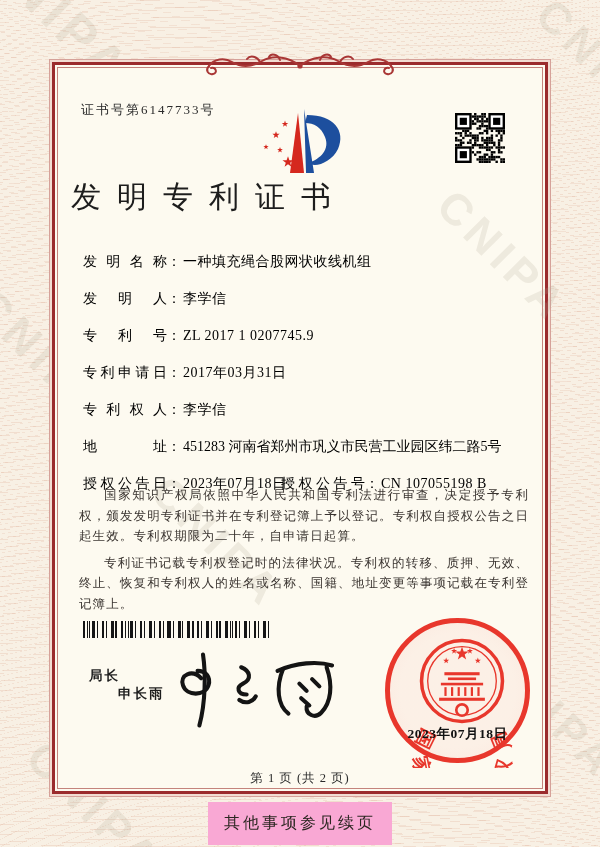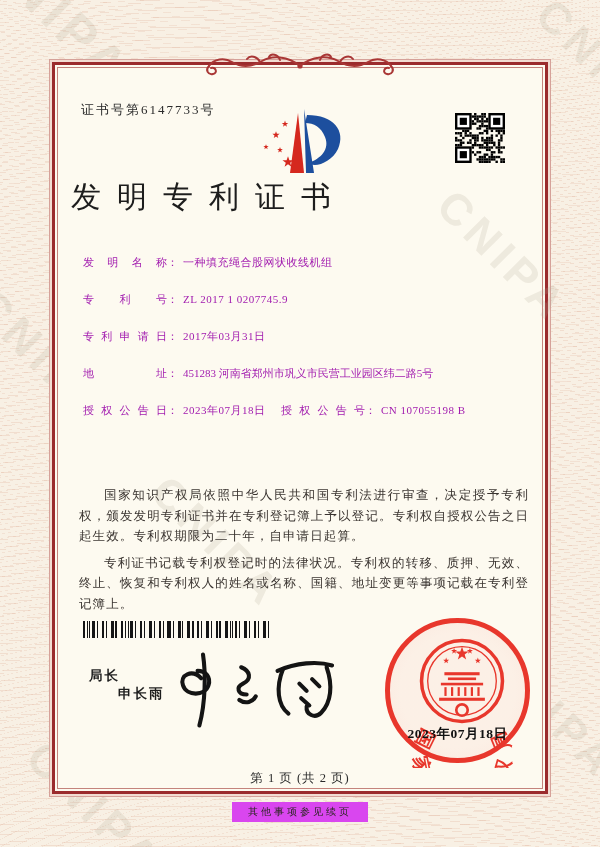--- a/index.html
+++ b/index.html
@@ -26,21 +26,21 @@
   }
   .ornament { position:absolute; left:50%; top:-14px; transform:translateX(-50%); }
   .certno { position:absolute; left:26px; top:36px; font-size:13px; letter-spacing:2px; color:#2a2a2a; }
   .logo { position:absolute; left:198px; top:40px; }
   .qr { position:absolute; left:400px; top:48px; width:50px; height:50px; }
   .title {
     position:absolute; left:0; top:112px; width:100%; 
     font-size:30px; font-weight:400; color:#1d1d1d; letter-spacing:16px; text-indent:16px;
   }
   .fields { position:absolute; left:28px; top:186px; width:452px; }
-  .frow { margin-bottom:15px; line-height:22px; font-size:11px; color:#a21caf; white-space:nowrap; }
+  .frow { margin-bottom:15px; line-height:22px; font-size:14px; color:#000000; white-space:nowrap; }
   .flabel { display:inline-block; width:84px; text-align:justify; text-align-last:justify; vertical-align:top; }
   .fcolon { display:inline-block; width:16px; }
   .fvalue { letter-spacing:.5px; }
   .grantrow { display:flex; }
   .grantrow .fgroup:first-child { width:198px; }
   .paras { position:absolute; left:24px; top:420px; width:450px; }
   .paras p {
     font-size:12.5px; line-height:1.64; letter-spacing:1.1px; color:#3a3430;
     text-indent:2em; text-align:justify; margin-bottom:6px;
   }
@@ -62,21 +62,21 @@
   .seal svg { position:absolute; left:0; top:0; }
   .seal .emblem { left:28px; top:14px; }
   .sealdate {
     position:absolute; left:0; bottom:15px; width:100%; text-align:center;
     font-size:13.5px; font-weight:700; color:#111; letter-spacing:.5px;
   }
   .pagenote { position:absolute; left:0; top:705px; width:100%; text-align:center;
               font-size:12.5px; color:#2a2a2a; letter-spacing:1px; }
   .footnote {
     position:absolute; left:50%; top:802px; transform:translateX(-50%);
-    background:#d946ef; padding:3px 16px; font-size:10px; color:#2c2722; letter-spacing:3px;
+    background:#f9a8d4; padding:11px 16px; font-size:16px; color:#2c2722; letter-spacing:3px;
   }
 </style>
 </head>
 <body>
 
 <div>
 
   <div class="wm" style="left:-38px; top:-18px; font-size:52px;">CNIPA</div>
   <div class="wm" style="left:520px; top:40px; font-size:44px;">CNIPA</div>
   <div class="wm" style="left:-42px; top:330px; font-size:46px;">CNIPA</div>
@@ -287,24 +287,30 @@
           <rect x="4.8" y="38.4" width="7.199999999999999" height="7.199999999999999" fill="#000"></rect>
         </svg></div>
 
     <div class="title">发明专利证书</div>
 
     <div class="fields">
       <div class="frow">
         <span class="flabel">发明名称</span><span class="fcolon">：</span><span class="fvalue">一种填充绳合股网状收线机组</span>
       </div>
       <div class="frow">
+        <span class="flabel">发明人</span><span class="fcolon">：</span><span class="fvalue">李学信</span>
+      </div>
+      <div class="frow">
         <span class="flabel">专利号</span><span class="fcolon">：</span><span class="fvalue">ZL 2017 1 0207745.9</span>
       </div>
       <div class="frow">
         <span class="flabel">专利申请日</span><span class="fcolon">：</span><span class="fvalue">2017年03月31日</span>
+      </div>
+      <div class="frow">
+        <span class="flabel">专利权人</span><span class="fcolon">：</span><span class="fvalue">李学信</span>
       </div>
       <div class="frow">
         <span class="flabel">地址</span><span class="fcolon">：</span><span class="fvalue" style="letter-spacing:0;">451283 河南省郑州市巩义市民营工业园区纬二路5号</span>
       </div>
       <div class="frow grantrow">
         <span class="fgroup">
           <span class="flabel">授权公告日</span><span class="fcolon">：</span><span class="fvalue">2023年07月18日</span>
         </span>
         <span class="fgroup">
           <span class="flabel">授权公告号</span><span class="fcolon">：</span><span class="fvalue">CN 107055198 B</span>

